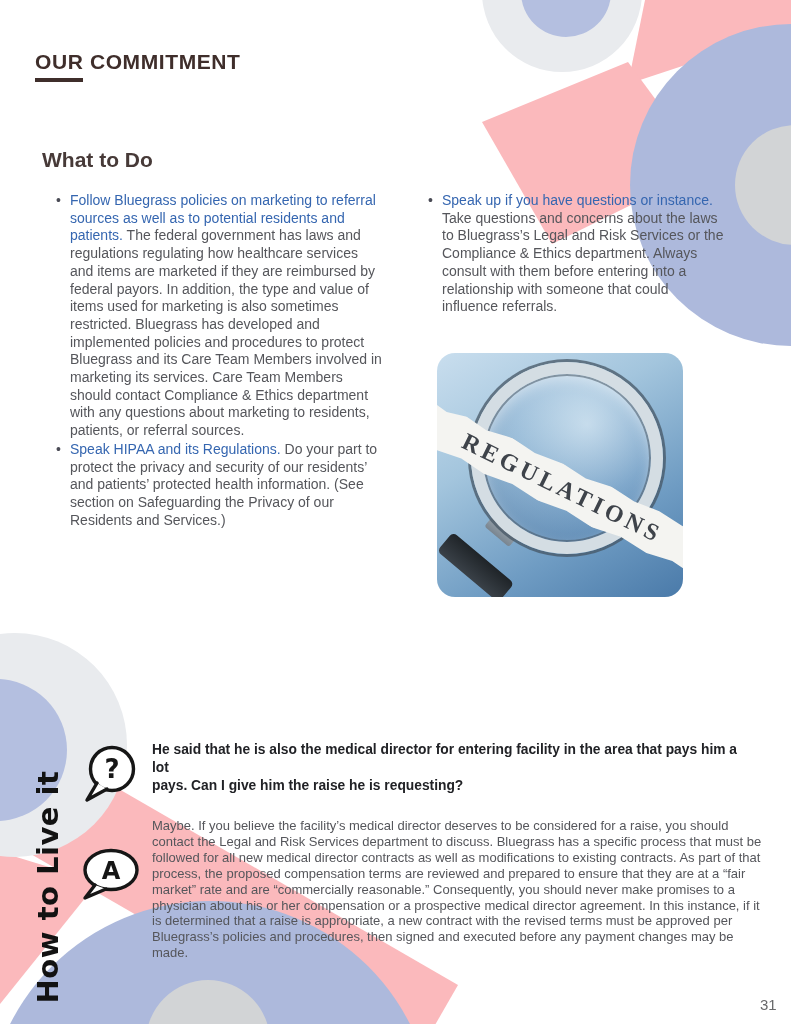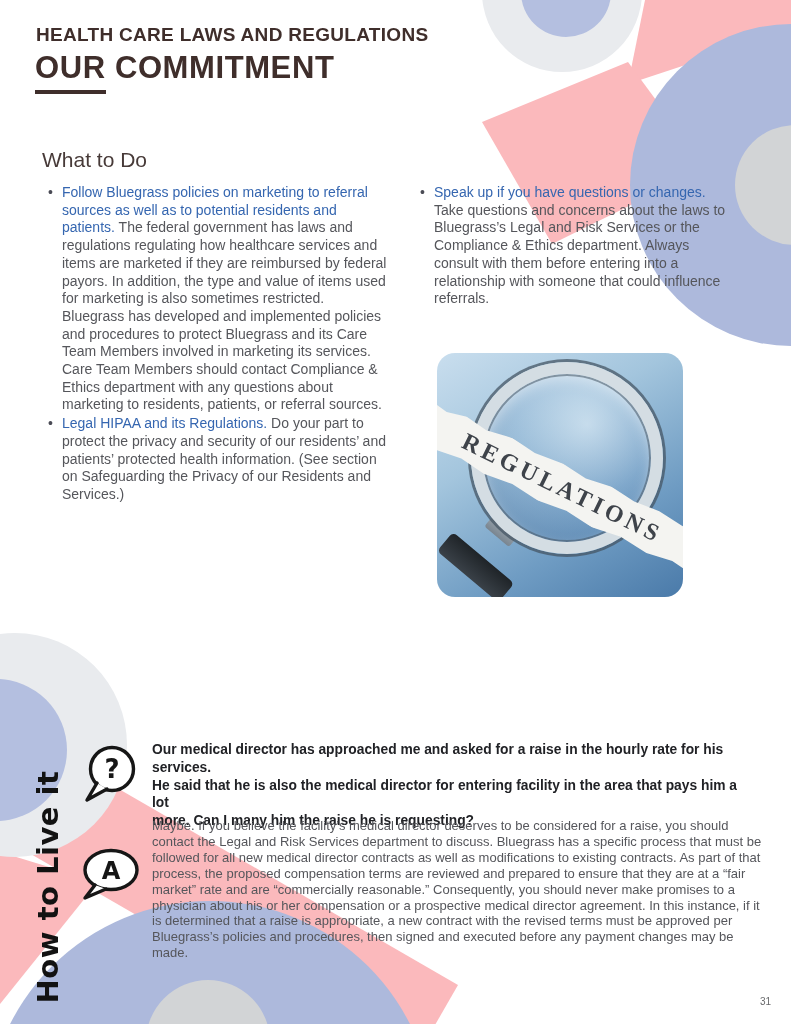--- a/index.html
+++ b/index.html
@@ -11,34 +11,34 @@
   .content{position:absolute;left:0;top:0;width:791px;height:1024px;z-index:1;}
 
   
   .eyebrow{
     position:absolute;left:36px;top:24px;width:560px;
     font-size:19px;font-weight:700;letter-spacing:.3px;
     color:var(--heading_brown,#3f2e2b);
   }
   .main-title{
     position:absolute;left:35px;top:50px;width:560px;
-    font-size:31px;font-weight:700;letter-spacing:.6px;
+    font-size:21px;font-weight:700;letter-spacing:.6px;
     color:var(--heading_brown,#3f2e2b);
   }
   .main-title .underlined{border-bottom:4px solid var(--heading_brown,#3f2e2b);padding-bottom:5px;}
 
   
   .section-heading{
     position:absolute;left:42px;top:148px;
-    font-size:21px;font-weight:400;color:#473a38;
+    font-size:21px;font-weight:700;color:#473a38;
   }
   .col{position:absolute;top:184px;font-size:14px;line-height:17.7px;color:var(--body_text,#55565b);}
   .col.left{left:42px;width:348px;}
   .col.right{left:414px;width:318px;}
-  ul.bullets{list-style:none;margin:0;padding:0;}
+  ul.bullets{list-style:none;margin:8px;padding:0;}
   ul.bullets li{position:relative;padding-left:20px;margin:0 0 1px 0;}
   ul.bullets li::before{
     content:"•";position:absolute;left:6px;top:0;color:#4a4b55;font-size:14px;
   }
   .lead{color:var(--link_blue,#3566b0);}
 
   
   .photo{
     position:absolute;left:437px;top:353px;width:246px;height:244px;
     border-radius:18px;overflow:hidden;
@@ -84,21 +84,21 @@
   .bubble.a{left:78px;top:846px;}
   .question{
     position:absolute;left:152px;top:741px;width:600px;
     font-size:13.8px;line-height:17.8px;font-weight:700;color:var(--question_text,#212226);
   }
   .answer{
     position:absolute;left:152px;top:818px;width:620px;
     font-size:13px;line-height:15.9px;color:var(--body_text,#55565b);
   }
   .page-number{
-    position:absolute;left:760px;top:996px;font-size:10px;color:#68696b;
+    position:absolute;left:760px;top:996px;font-size:15px;color:#68696b;
   }
 </style>
 </head>
 <body>
 
 <div class="page">
 
   <svg class="bg-decor" viewBox="0 0 791 1024" aria-hidden="true">
 
     <polygon points="60,755 458,985 408,1072 10,842" fill="#fbb9bc"></polygon>
@@ -113,35 +113,34 @@
     <polygon points="645,0 791,0 791,30 628,84" fill="#fbb9bc"></polygon>
     <polygon points="482,122 628,62 706,168 552,244" fill="#fbb9bc"></polygon>
     <circle cx="562" cy="-8" r="80" fill="#e9ebee"></circle>
     <circle cx="566" cy="-8" r="45" fill="#b4bfe0"></circle>
     <circle cx="791" cy="185" r="161" fill="#adb9dc"></circle>
     <circle cx="795" cy="185" r="60" fill="#d2d4d6"></circle>
   </svg>
 
   <div class="content">
 
-    <div class="eyebrow">HEALTH CARE LAWS AND REGULATIONS</div>
     <div class="main-title"><span class="underlined">OUR</span><span> COMMITMENT</span></div>
 
     <div class="section-heading">What to Do</div>
 
     <div class="col left">
       <ul class="bullets">
         <li><span class="lead">Follow Bluegrass policies on marketing to referral sources as well as to potential residents and patients.</span><span> The federal government has laws and regulations regulating how healthcare services and items are marketed if they are reimbursed by federal payors. In addition, the type and value of items used for marketing is also sometimes restricted. Bluegrass has developed and implemented policies and procedures to protect Bluegrass and its Care Team Members involved in marketing its services. Care Team Members should contact Compliance &amp; Ethics department with any questions about marketing to residents, patients, or referral sources.</span></li>
-        <li><span class="lead">Legal HIPAA and its Regulations.</span><span> Do your part to protect the privacy and security of our residents’ and patients’ protected health information. (See section on Safeguarding the Privacy of our Residents and Services.)</span></li>
+        <li><span class="lead">Speak HIPAA and its Regulations.</span><span> Do your part to protect the privacy and security of our residents’ and patients’ protected health information. (See section on Safeguarding the Privacy of our Residents and Services.)</span></li>
       </ul>
     </div>
 
     <div class="col right">
       <ul class="bullets">
-        <li><span class="lead">Speak up if you have questions or changes.</span><span> Take questions and concerns about the laws to Bluegrass’s Legal and Risk Services or the Compliance &amp; Ethics department. Always consult with them before entering into a relationship with someone that could influence referrals.</span></li>
+        <li><span class="lead">Speak up if you have questions or instance.</span><span> Take questions and concerns about the laws to Bluegrass’s Legal and Risk Services or the Compliance &amp; Ethics department. Always consult with them before entering into a relationship with someone that could influence referrals.</span></li>
       </ul>
     </div>
 
     <div class="photo">
       <div class="mag-handle"></div>
       <div class="mag-ferrule"></div>
       <div class="mag-ring"></div>
       <div class="paper-strip">
         <span>REGULATIONS</span>
       </div>
@@ -155,22 +154,21 @@
       <text x="30" y="36" text-anchor="middle" font-family="DejaVu Sans" font-size="26" font-weight="bold" fill="#161616">?</text>
     </svg>
 
     <svg class="bubble a" width="66" height="58" viewBox="0 0 66 58">
       <ellipse cx="33" cy="24" rx="26" ry="19.5" fill="#ffffff" stroke="#161616" stroke-width="3.4"></ellipse>
       <path d="M17 39 L7 52 L28 43" fill="#ffffff" stroke="#161616" stroke-width="3.4" stroke-linejoin="round" stroke-linecap="round"></path>
       <text x="33" y="33" text-anchor="middle" font-family="DejaVu Sans" font-size="24" font-weight="bold" fill="#161616">A</text>
     </svg>
 
     <div class="question">
-      <div>Our medical director has approached me and asked for a raise in the hourly rate for his services.</div>
       <div>He said that he is also the medical director for entering facility in the area that pays him a lot</div>
-      <div>more. Can I many him the raise he is requesting?</div>
+      <div>pays. Can I give him the raise he is requesting?</div>
     </div>
 
     <div class="answer">Maybe. If you believe the facility’s medical director deserves to be considered for a raise, you should contact the Legal and Risk Services department to discuss. Bluegrass has a specific process that must be followed for all new medical director contracts as well as modifications to existing contracts. As part of that process, the proposed compensation terms are reviewed and prepared to ensure that they are at a “fair market” rate and are “commercially reasonable.” Consequently, you should never make promises to a physician about his or her compensation or a prospective medical director agreement. In this instance, if it is determined that a raise is appropriate, a new contract with the revised terms must be approved per Bluegrass’s policies and procedures, then signed and executed before any payment changes may be made.</div>
 
     <div class="page-number">31</div>
   </div>
 </div>
 
 </body></html>

